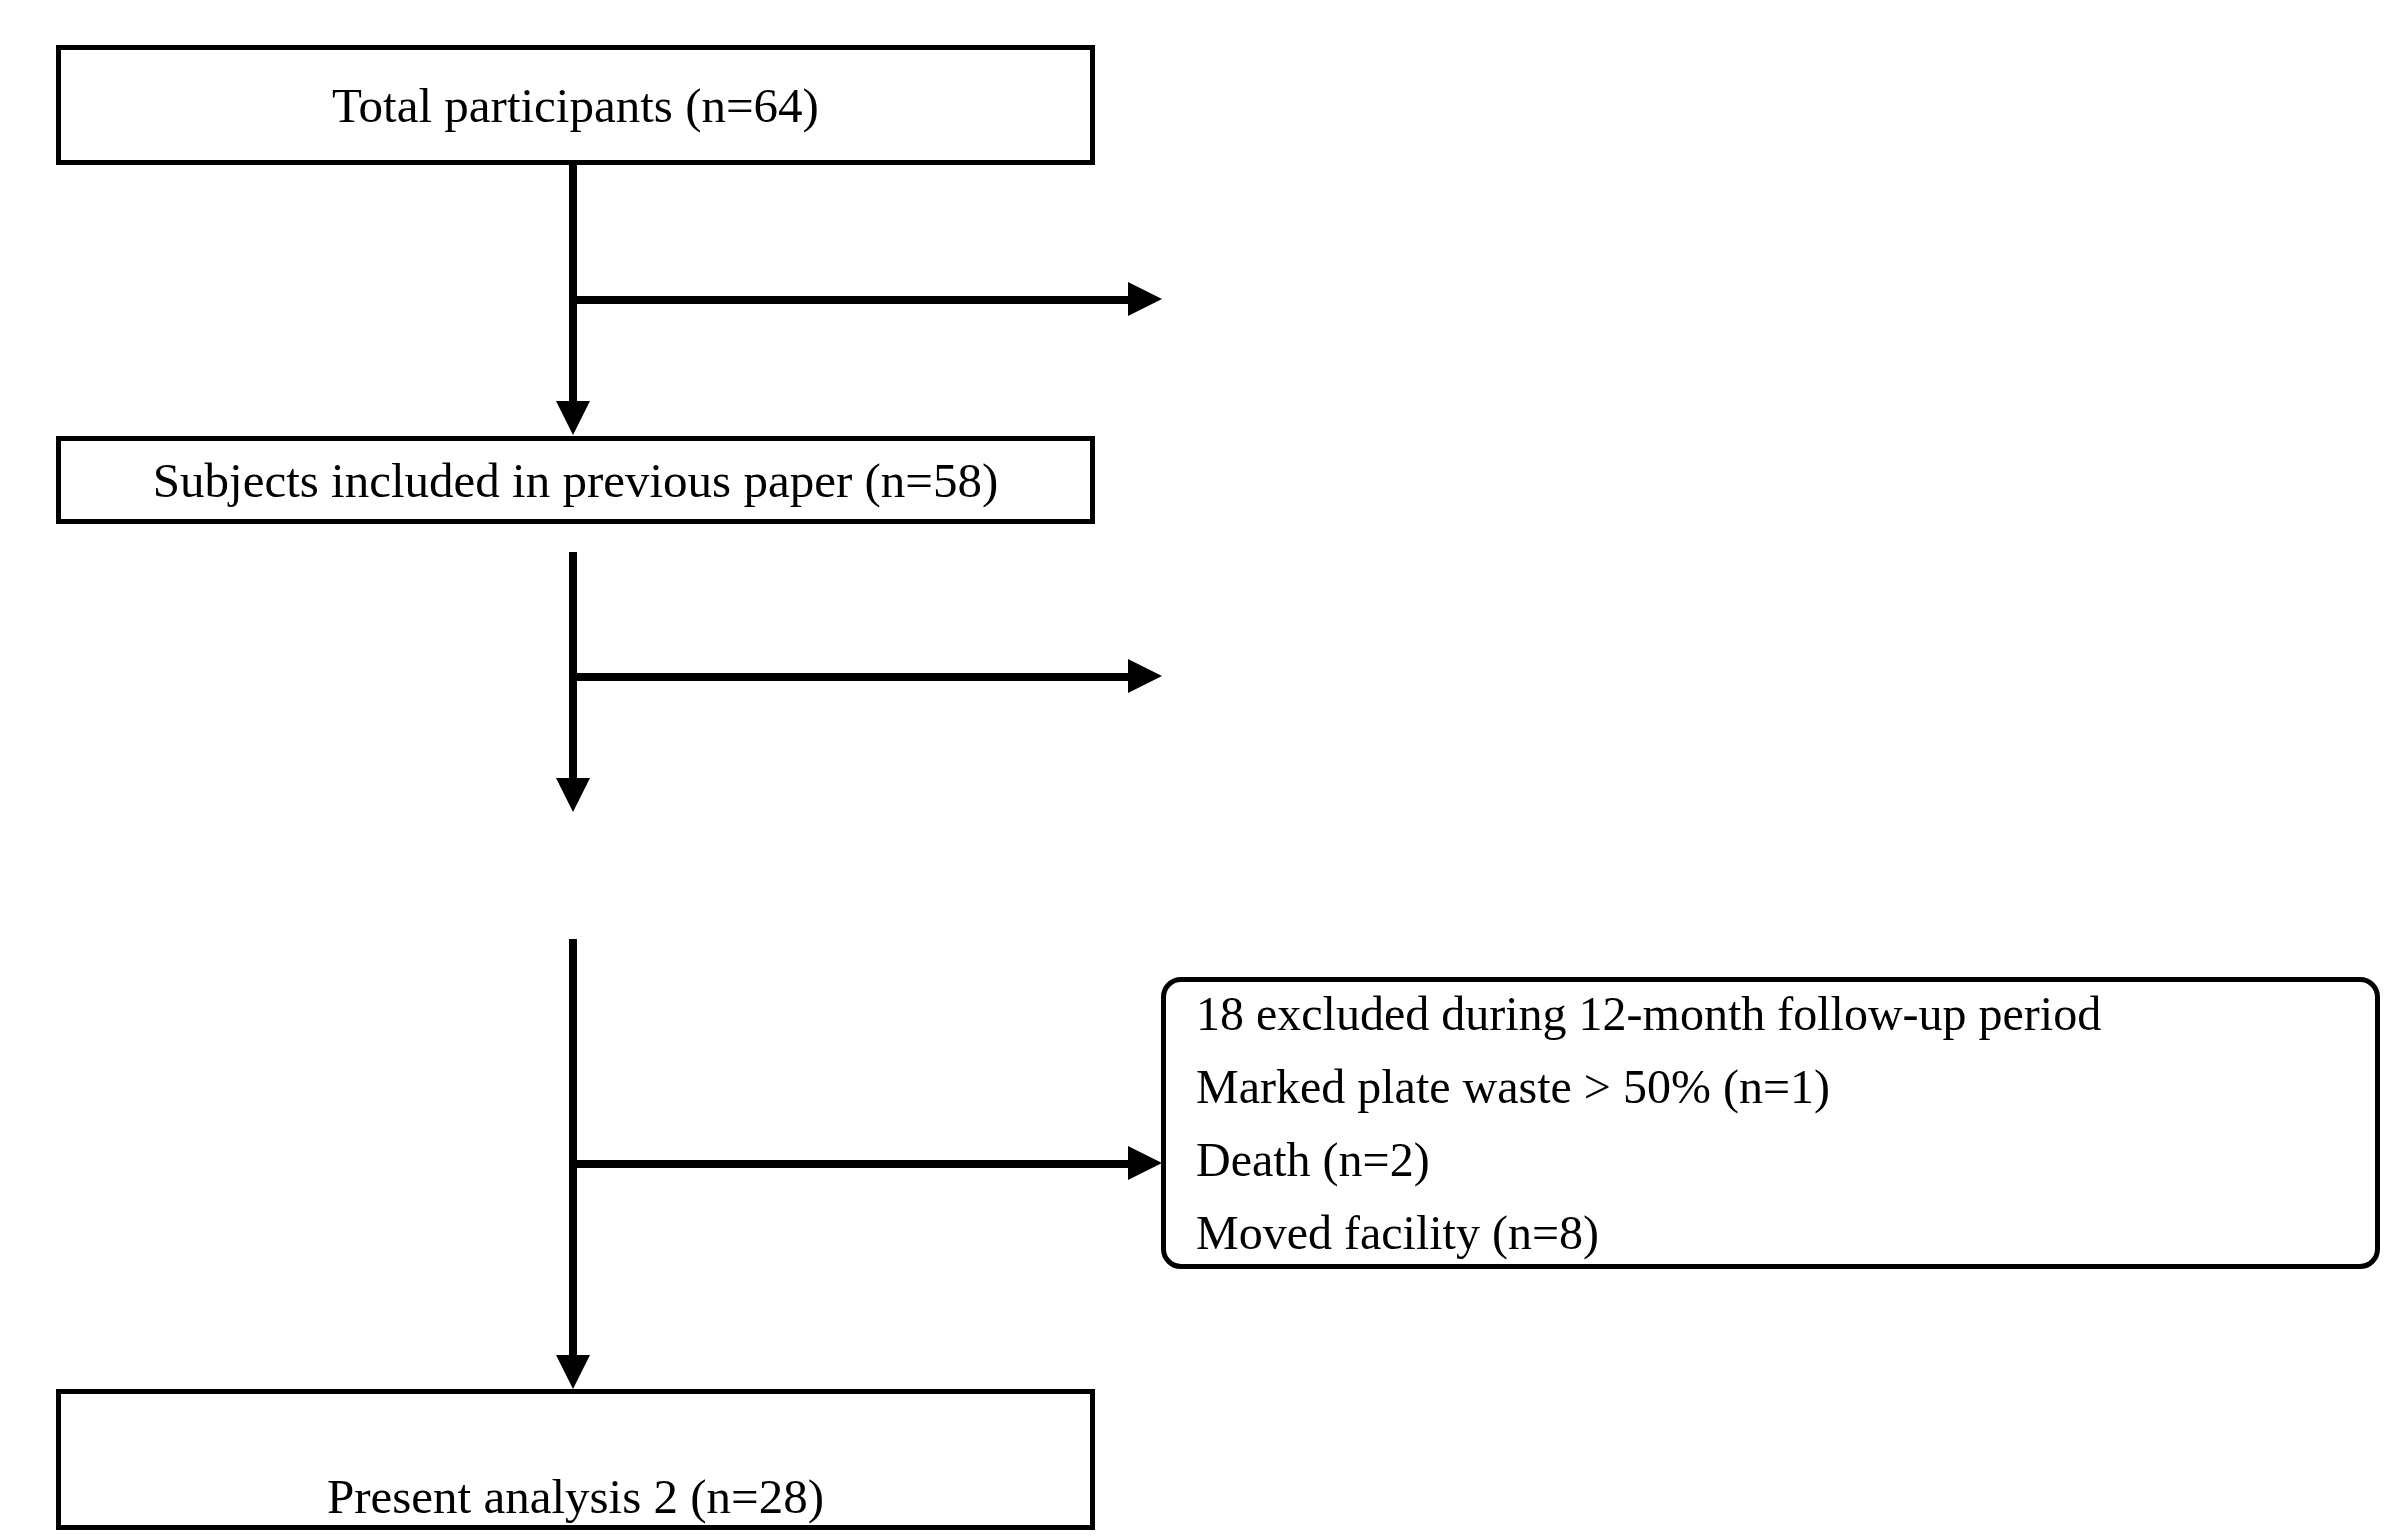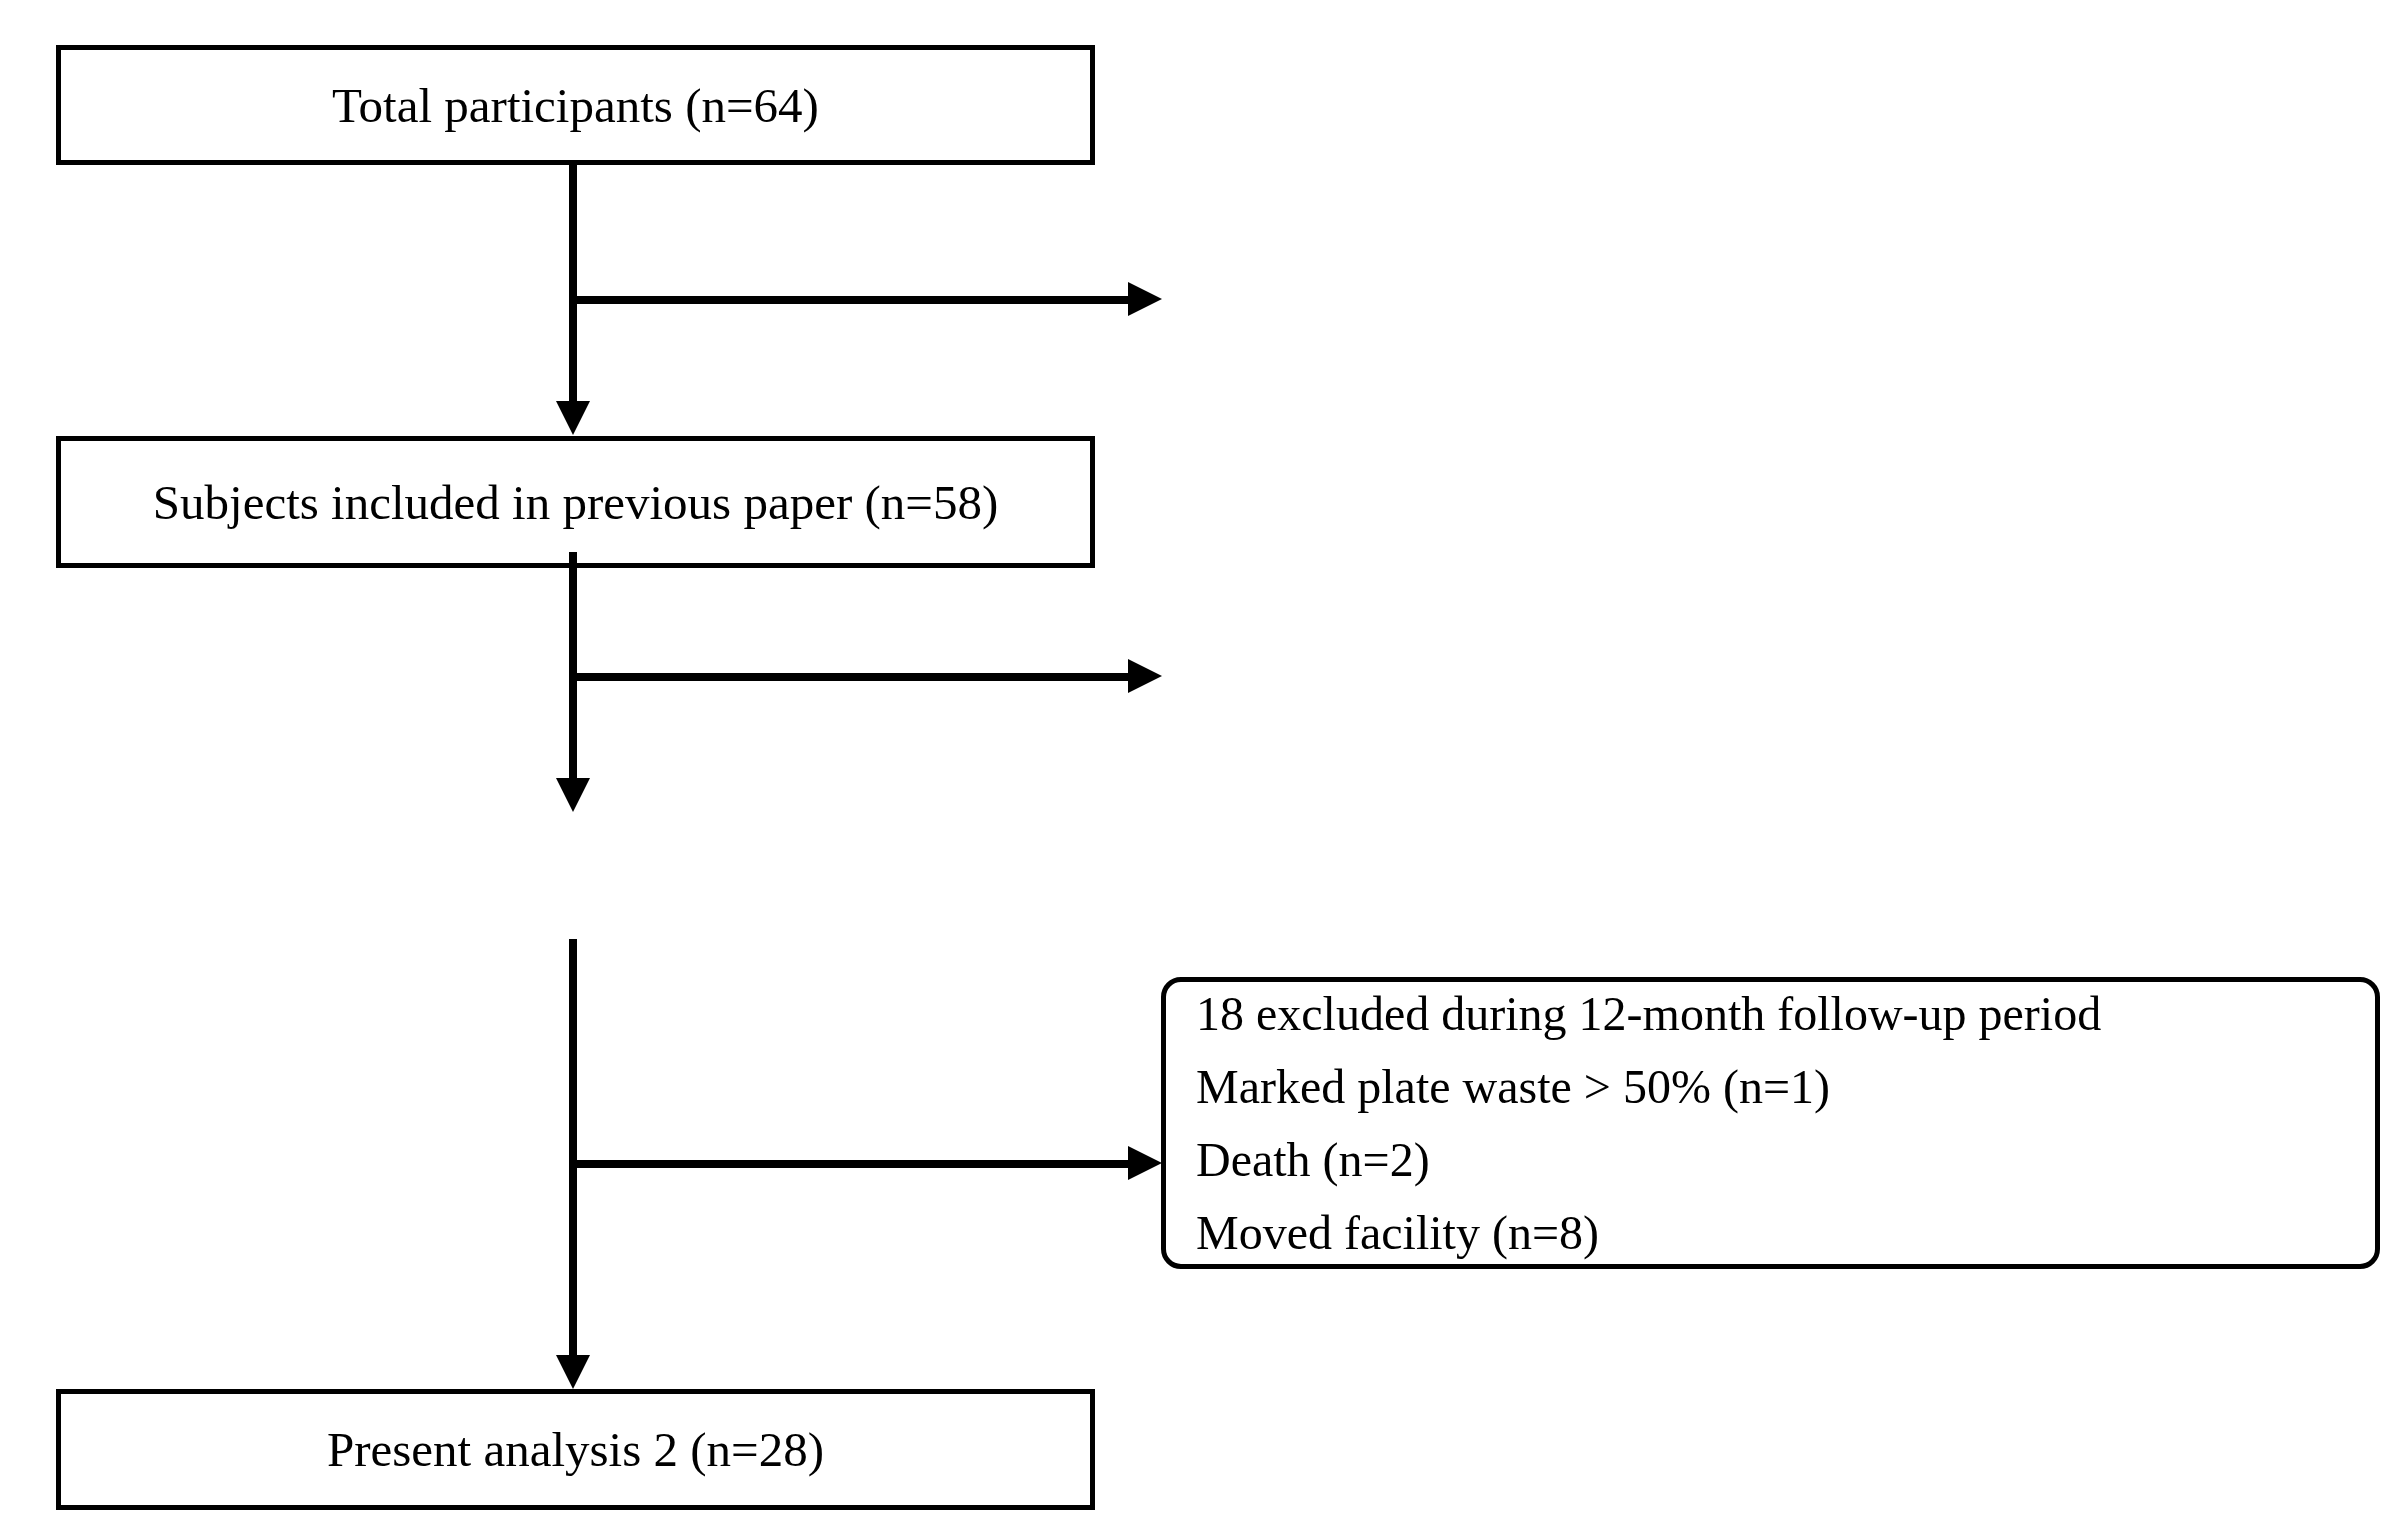--- a/index.html
+++ b/index.html
@@ -23,23 +23,23 @@
     background: #ffffff;
     border: 5.2px solid #000000;
     display: flex;
     align-items: center;
     justify-content: center;
     font-size: 49px;
     text-align: center;
     white-space: nowrap;
   }
   .mbox.b1 { top: 45px;   height: 120px; justify-content: center; }
-  .mbox.b2 { top: 436px;  height: 132px; }
+  .mbox.b2 { top: 436px;  height: 88px; }
   .mbox.b3 { top: 813px; height: 126px; }
-  .mbox.b4 { top: 1389px; height: 121px; }
+  .mbox.b4 { top: 1389px; height: 141px; align-items: flex-end; }
 
   
   .ebox {
     position: absolute;
     left: 1161px;
     width: 1219px;
     background: #ffffff;
     border: 5.2px solid #000000;
     display: flex;
     flex-direction: column;

